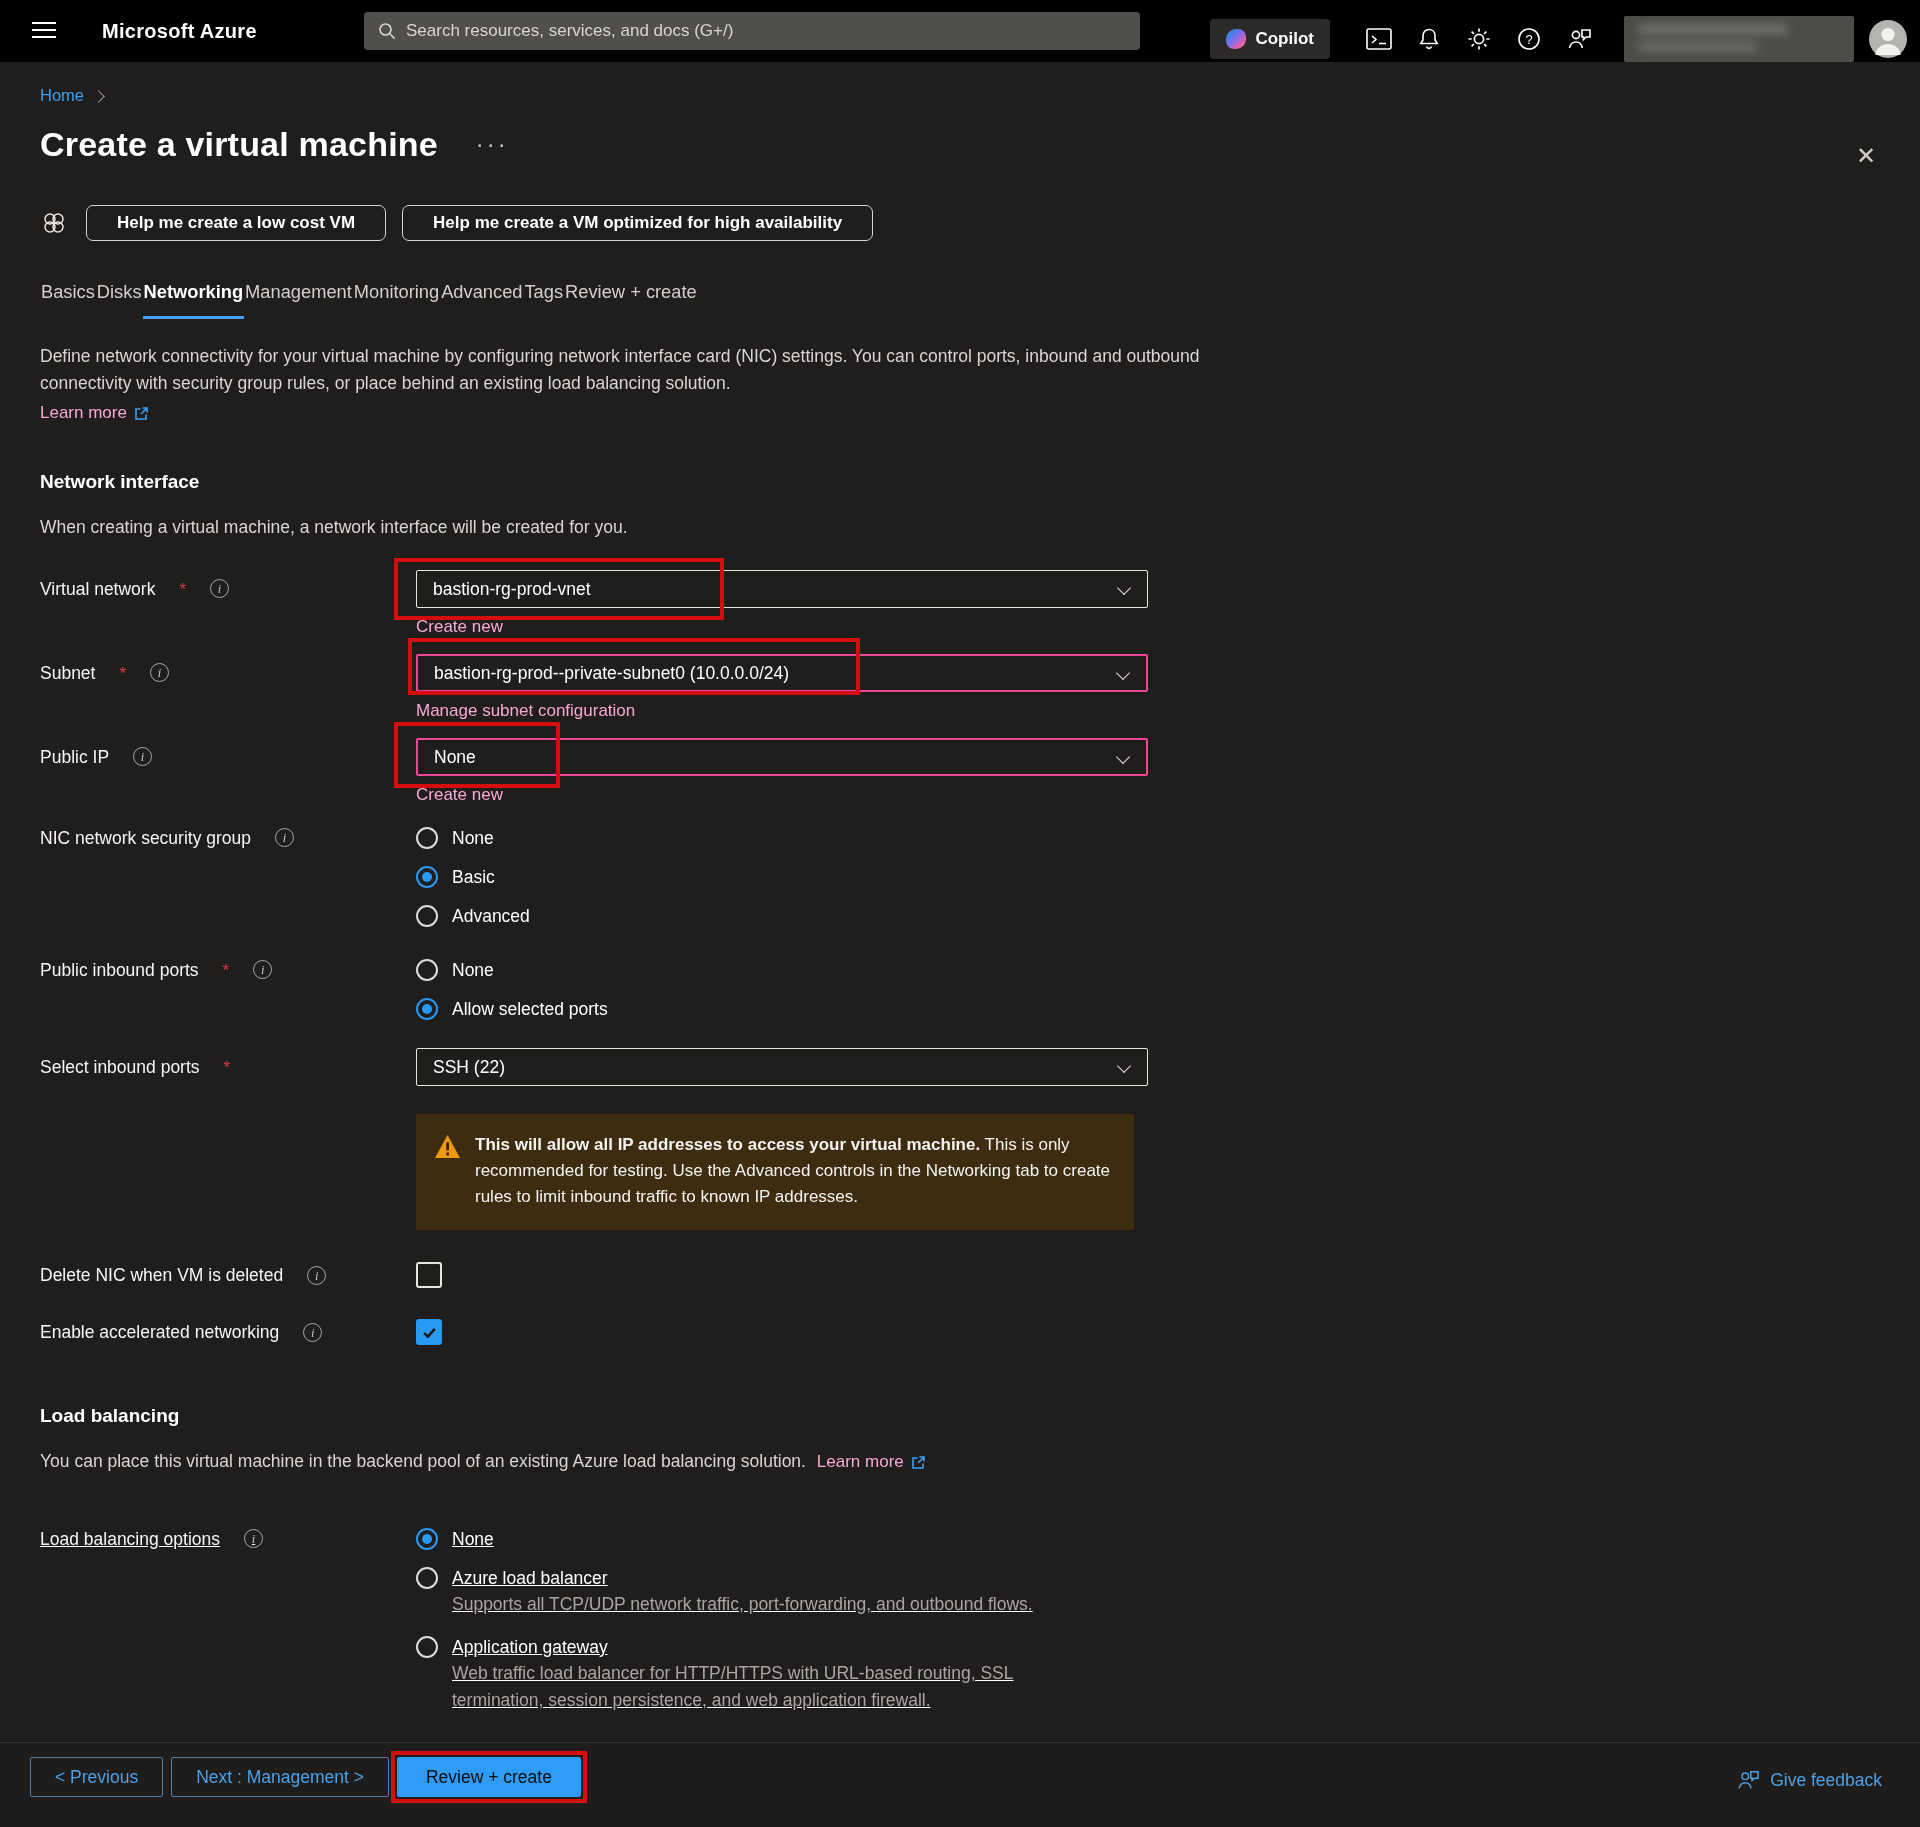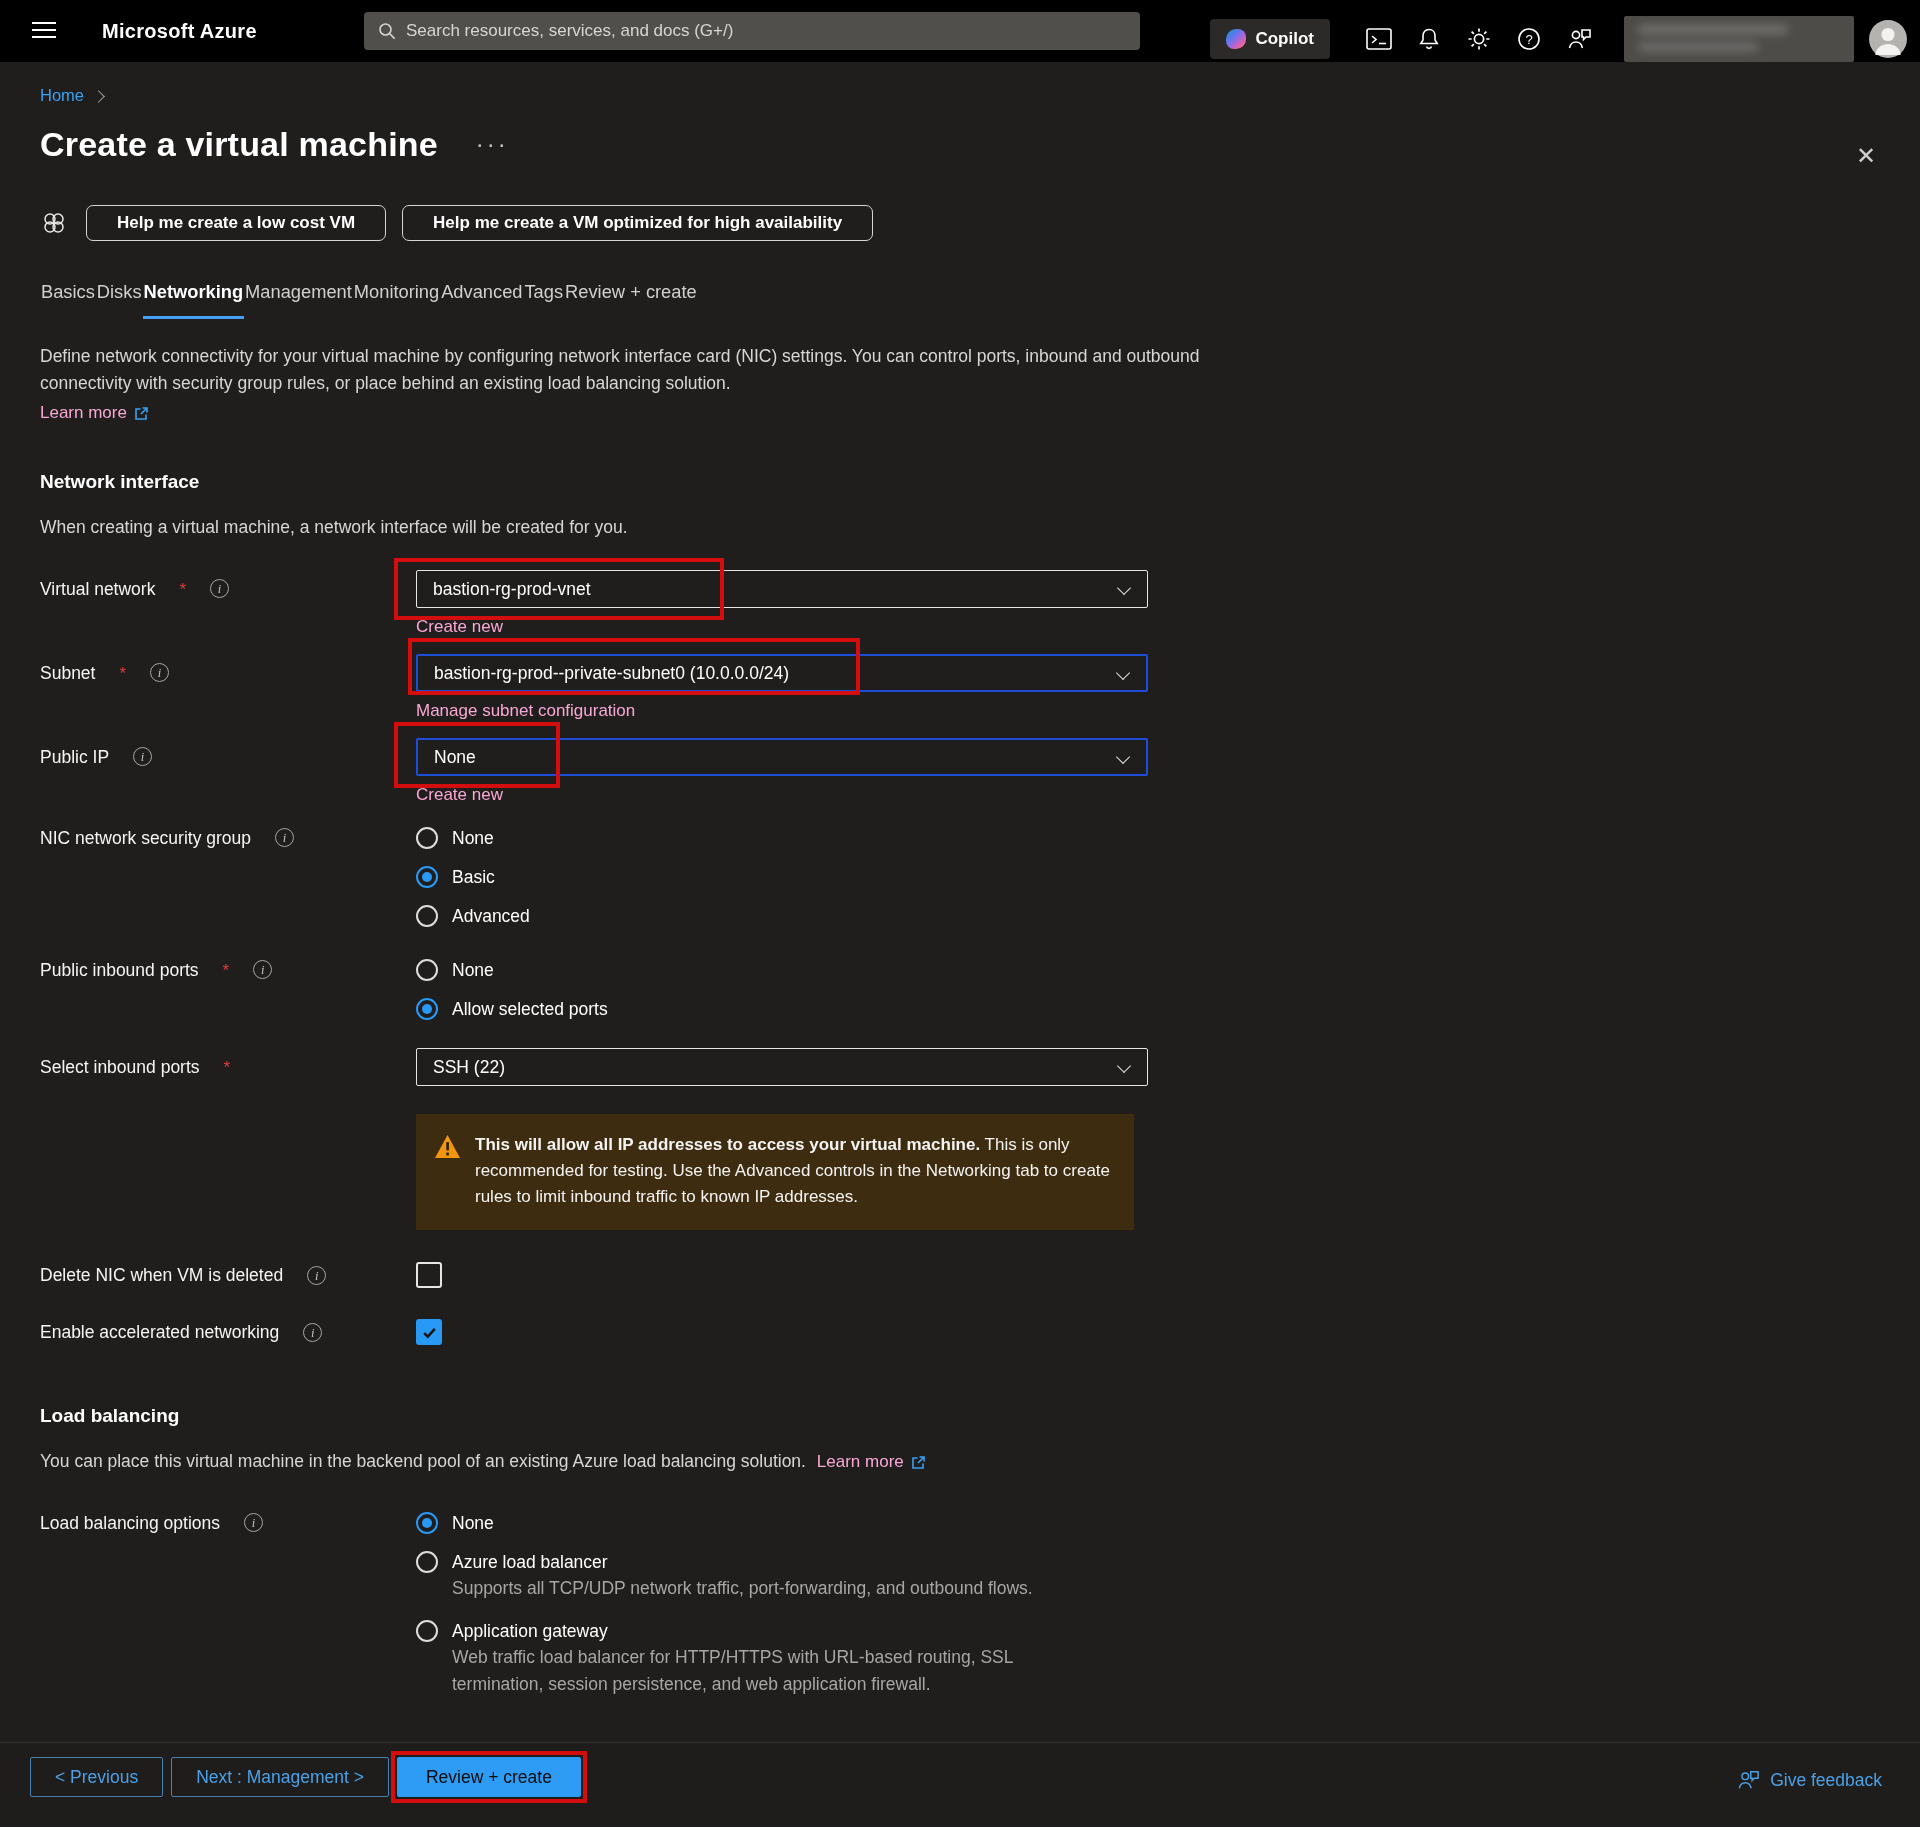--- a/index.html
+++ b/index.html
@@ -61,21 +61,21 @@
   .row .label { flex:none; width:376px; display:flex; align-items:flex-start; gap:24px; padding-top:8px;
     color:#f6f5f4; line-height:22px;text-align:center; }
   .row.center .label { padding-top:0; align-items:center; }
   .req::after { content:"*"; color:#e23b3b; font-size:17px; }
   .info-i { flex:none; width:19px; height:19px; border:1px solid #a8a6a4; border-radius:50%; color:#c8c6c4;
     font-family:"Liberation Serif", serif; font-style:italic; font-size:12.5px; display:flex;
     align-items:center; justify-content:center; margin-top:1px; cursor:pointer; }
   .control { position:relative; width:732px; }
   .field { position:relative; height:38px; border:1px solid #e8e6e3; border-radius:2px; background:#201e1d;
     display:flex; align-items:center; padding:0 40px 0 16px; cursor:pointer; }
-  .field.purple { border:2px solid #1d4ed8; }
+  .field.purple { border:2px solid #ec4899; }
   .chev { position:absolute; right:18px; top:12px; width:10px; height:10px;
     border-right:1.8px solid #e0dedc; border-bottom:1.8px solid #e0dedc; transform:rotate(45deg); }
   .under-link { display:inline-block; margin-top:9px; }
   .mb-row { margin-bottom:17px; }
   
   .radio-row { display:flex; align-items:center; margin-bottom:17px; cursor:pointer; }
   .radio { flex:none; width:22px; height:22px; border:2px solid #dedddc; border-radius:50%; position:relative; }
   .radio.on { border-color:#2899f5; }
   .radio.on::after { content:""; position:absolute; left:4px; top:4px; width:10px; height:10px;
     border-radius:50%; background:#2899f5; }
@@ -371,21 +371,21 @@
       <span>You can place this virtual machine in the backend pool of an existing Azure load balancing solution.</span>
       <a class="link" style="margin-left:6px;">
         <span>Learn more</span>
         <svg width="15" height="15" viewBox="0 0 15 15" fill="none" stroke="#3aa0f3" stroke-width="1.6">
             <path d="M6.5 3H2v10h10V8.5"></path>
             <path d="M8.5 2H13v4.5M13 2L7 8"></path>
           </svg>
       </a>
     </p>
 
-    <div class="row" style="margin-top:40px;">
+    <div class="row" style="margin-top:56px;text-decoration:underline;">
       <div class="label" style="padding-top:0;">
         <span>Load balancing options</span>
         <span class="info-i">i</span>
       </div>
       <div class="control">
         <div class="radio-row">
           <span class="radio on"></span>
           <span class="radio-lbl">None</span>
         </div>
         <div class="radio-row" style="margin-bottom:0;">

